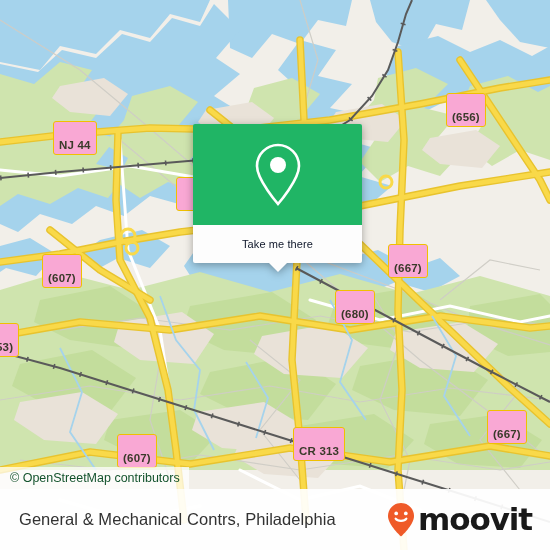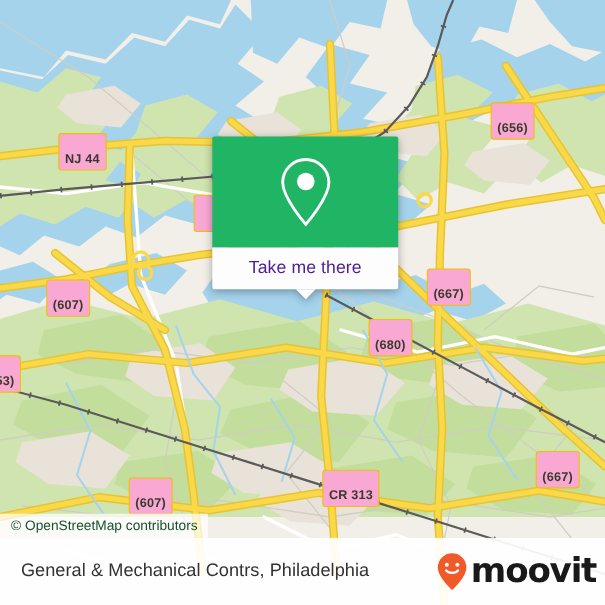--- a/index.html
+++ b/index.html
@@ -66,22 +66,22 @@
   #popup-white {
     background: #fdfdfd;
     height: 38px;
     display: flex;
     align-items: center;
     justify-content: center;
     border-radius: 0 0 2px 2px;
     position: relative;
   }
   #popup-label {
-    color: #4c1d95;
-    font-size: 16px;
+    color: #0f172a;
+    font-size: 11px;
     font-family: "Liberation Sans", sans-serif;
     letter-spacing: .1px;
   }
   #popup-tail {
     position: absolute;
     left: 50%;
     bottom: -9px;
     margin-left: -9px;
     width: 0; height: 0;
     border-left: 9px solid transparent;
@@ -108,21 +108,21 @@
 
   
   #bottom-bar {
     position: absolute;
     left: 0; top: 489px;
     width: 550px; height: 61px;
     background: rgba(255,255,255,.93);
     display: flex;
     align-items: center;
     justify-content: space-between;
-    padding: 0 8px 0 19px;
+    padding: 0 18px 0 19px;
     box-sizing: border-box;
     z-index: 60;
   }
   #place-title {
     color: #323232;
     font-size: 16.5px;
     font-family: "Liberation Sans", sans-serif;
     white-space: nowrap;
     letter-spacing: .05px;
   }

